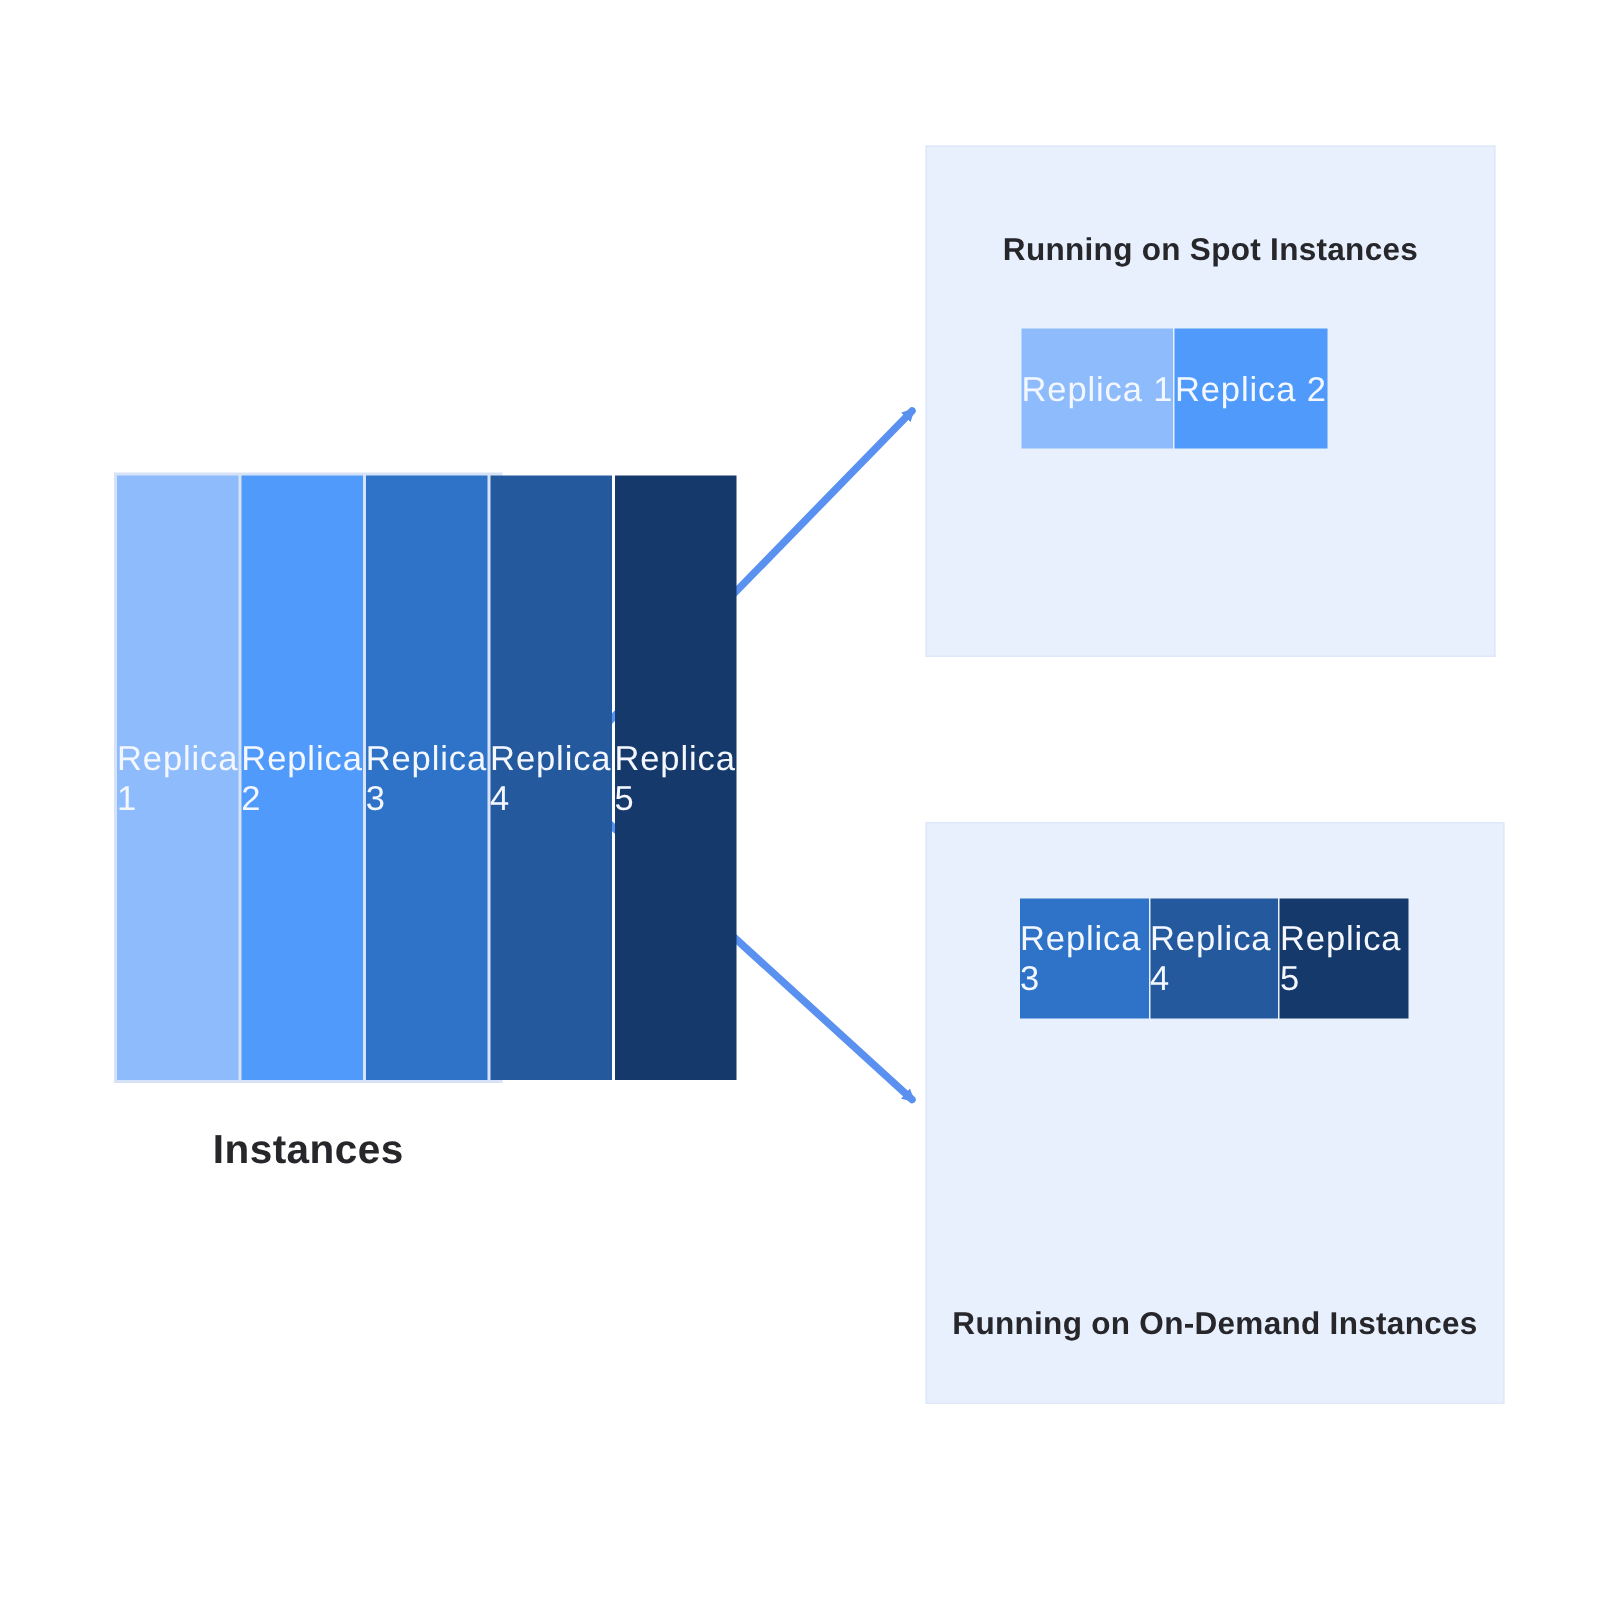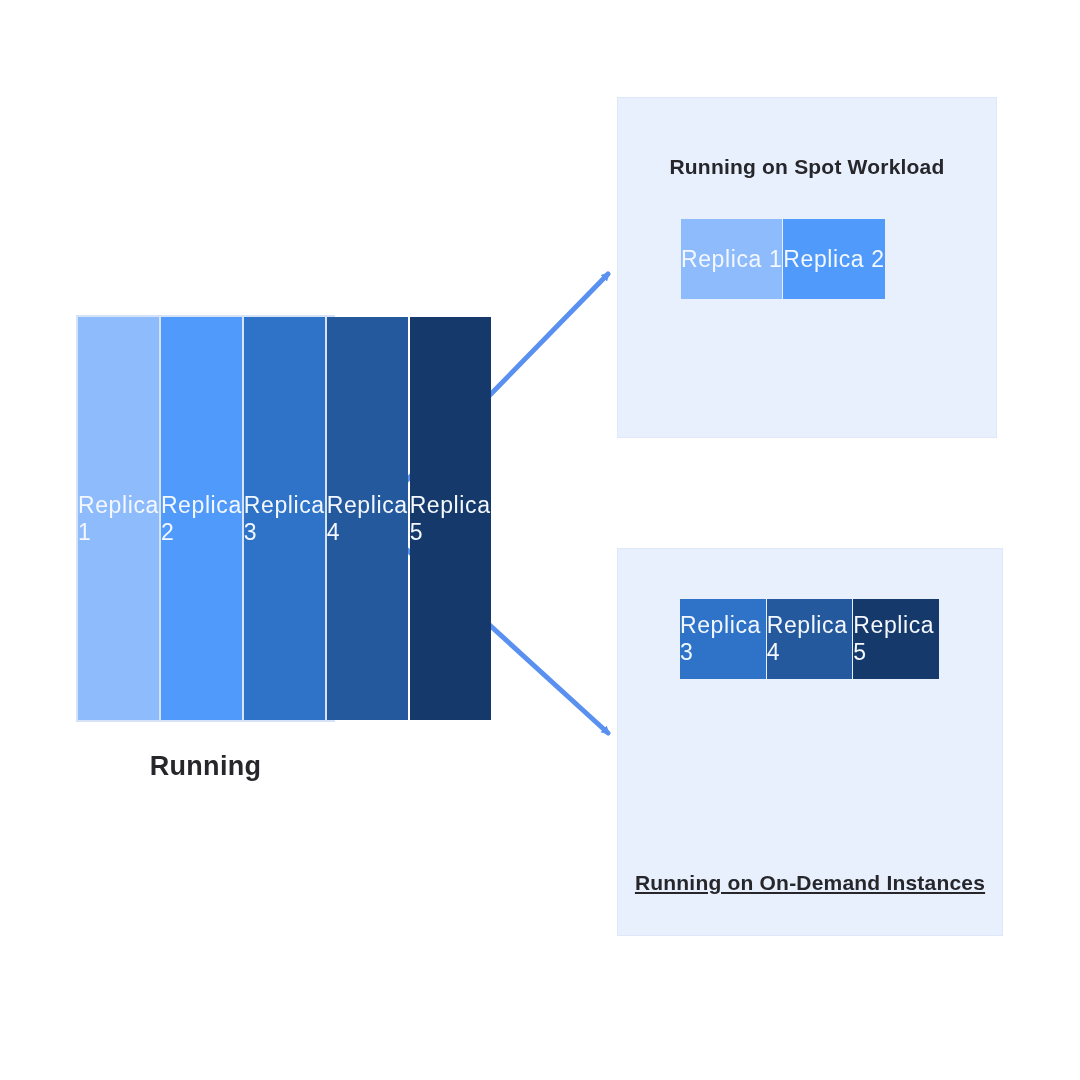--- a/index.html
+++ b/index.html
@@ -44,21 +44,21 @@
   }
   .spot-panel{left:617px;top:97px;width:380px;height:341px;}
   .ondemand-panel{left:617px;top:548px;width:386px;height:388px;}
   .panel-title{
     position:absolute;left:0;width:100%;
     text-align:center;
     font-size:21px;font-weight:700;color:#26262b;
     letter-spacing:0.2px;
   }
   .spot-title{top:57px;}
-  .ondemand-title{top:322px;text-decoration:underline;}
+  .ondemand-title{top:322px;}
 
   .spot-stack{left:681px;top:219px;width:258px;height:161px;gap:1px;background:#e7f0fc;}
   .spot-stack .row{height:80px;}
   .ondemand-stack{left:680px;top:599px;width:259px;height:242px;gap:1px;background:#e7f0fc;}
   .ondemand-stack .row{height:80px;}
 </style>
 </head>
 <body>
 
 <div class="canvas">
@@ -84,24 +84,24 @@
       <span>Replica 3</span>
     </div>
     <div class="row" style="background-color: rgb(37, 89, 158);">
       <span>Replica 4</span>
     </div>
     <div class="row" style="background-color: rgb(21, 57, 106);">
       <span>Replica 5</span>
     </div>
   </div>
 
-  <div class="workload-label">Running</div>
+  <div class="workload-label">Instances</div>
 
   <div class="panel spot-panel">
-    <div class="panel-title spot-title">Running on Spot Workload</div>
+    <div class="panel-title spot-title">Running on Spot Instances</div>
   </div>
 
   <div class="stack spot-stack">
     <div class="row" style="background-color: rgb(141, 187, 252);">
       <span>Replica 1</span>
     </div>
     <div class="row" style="background-color: rgb(79, 154, 250);">
       <span>Replica 2</span>
     </div>
   </div>

